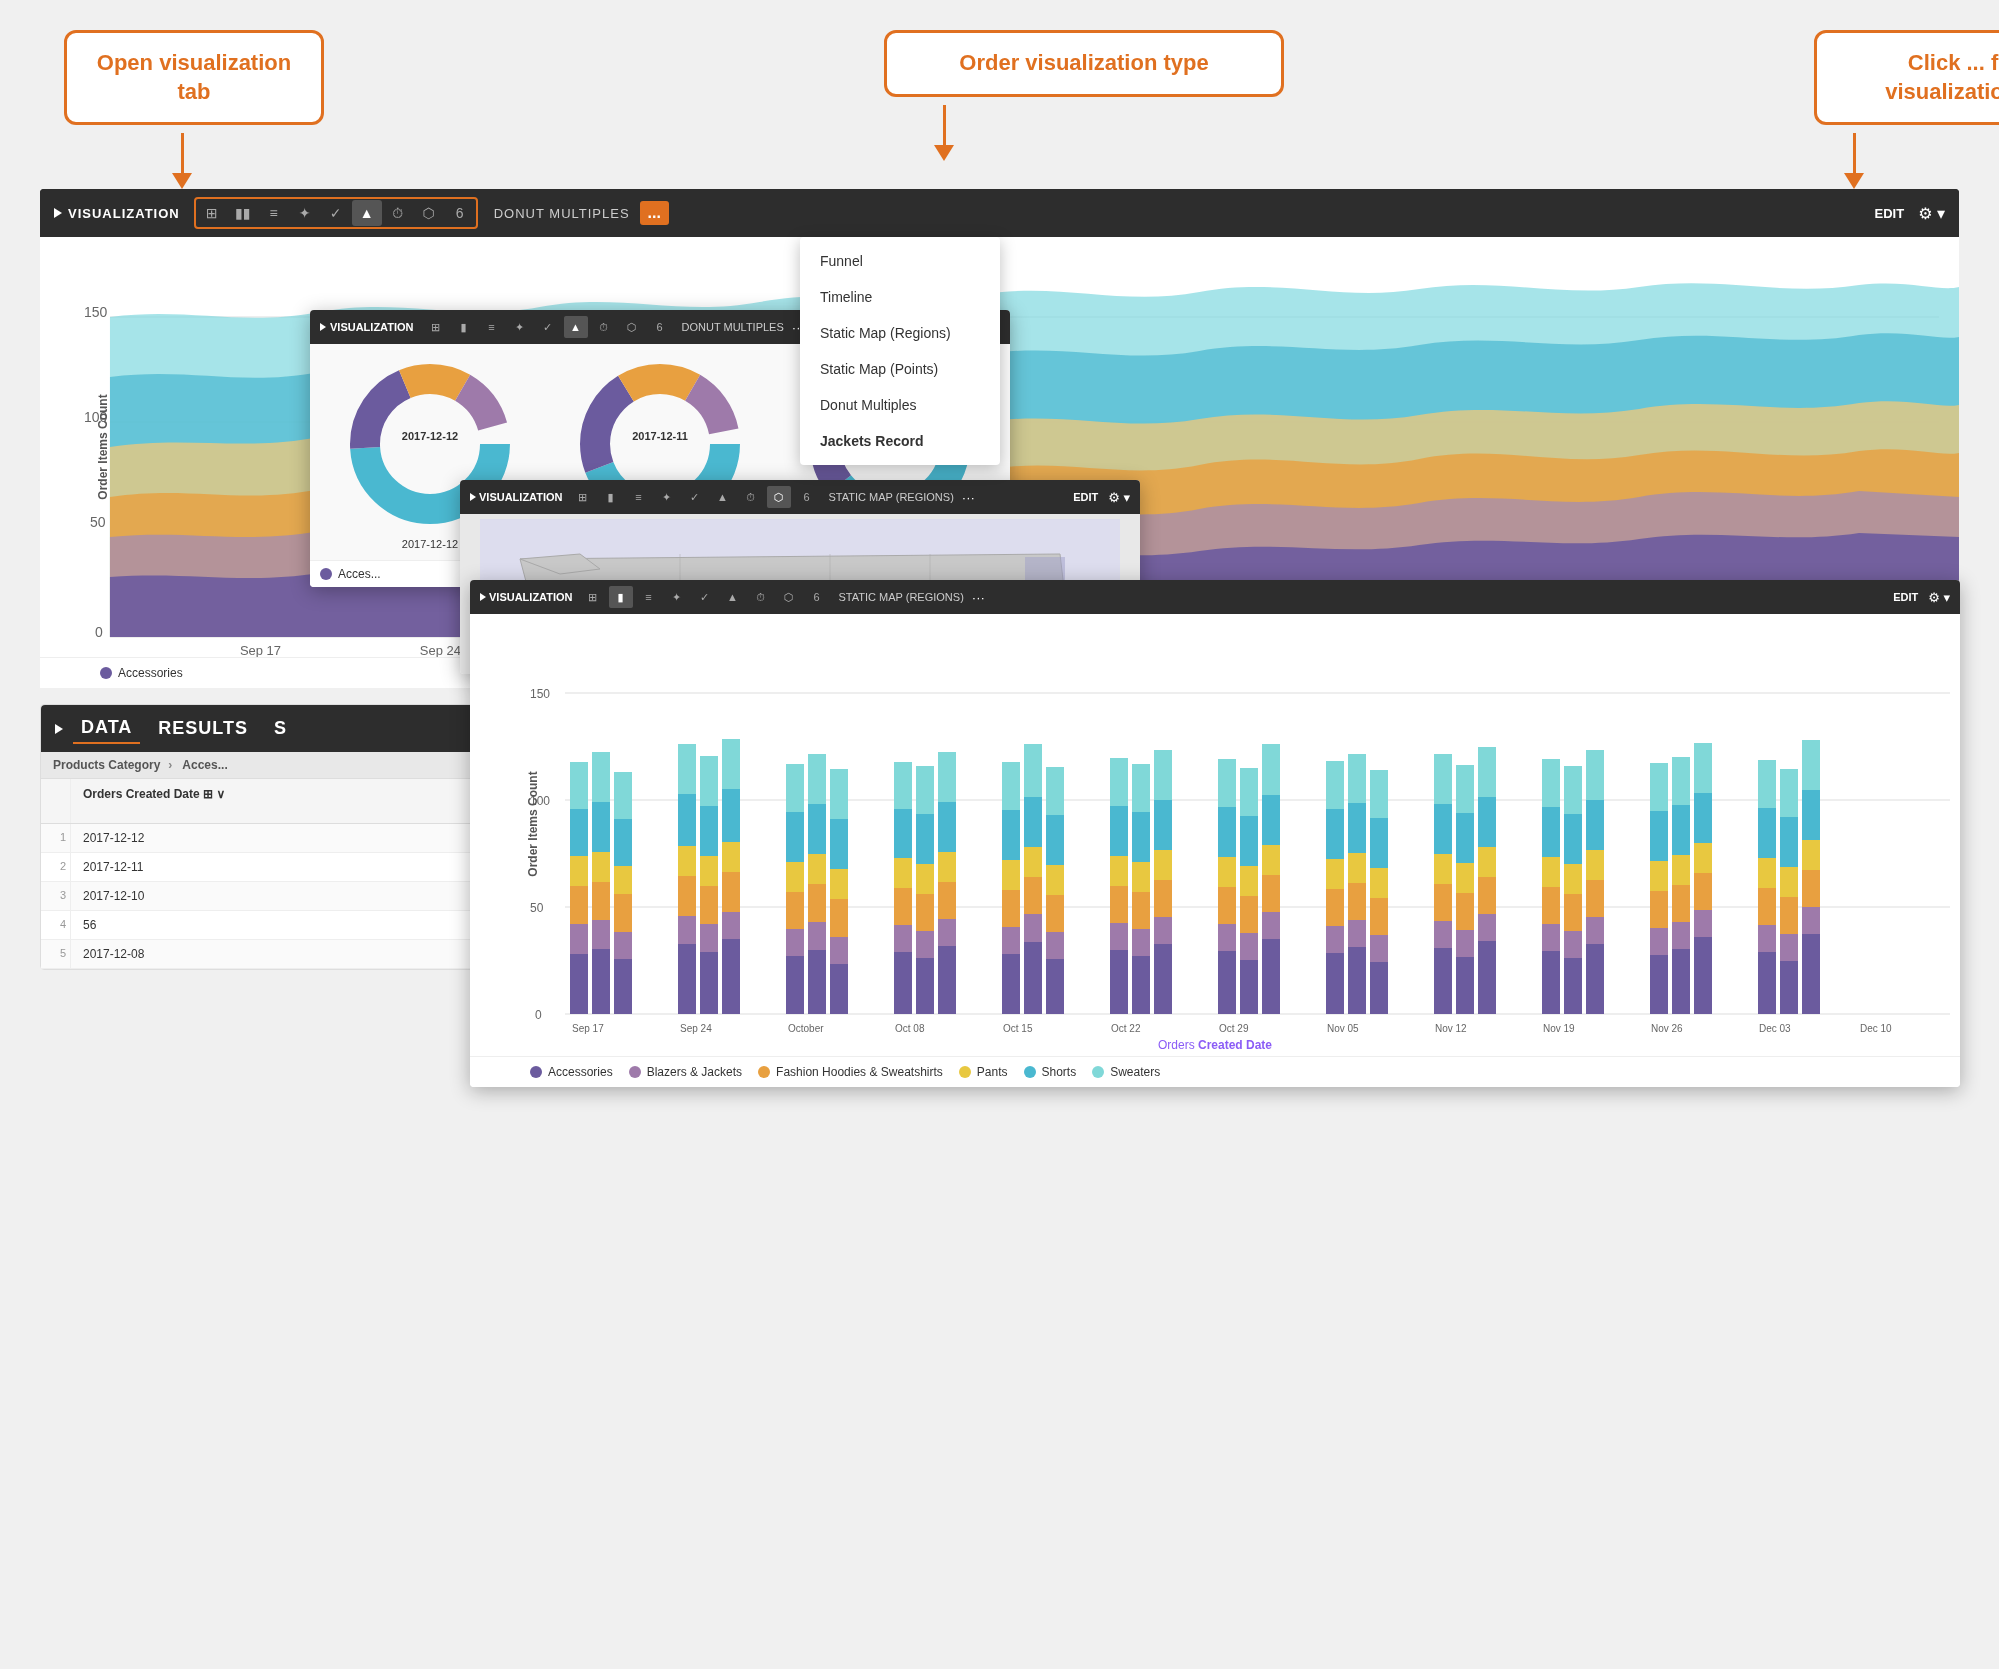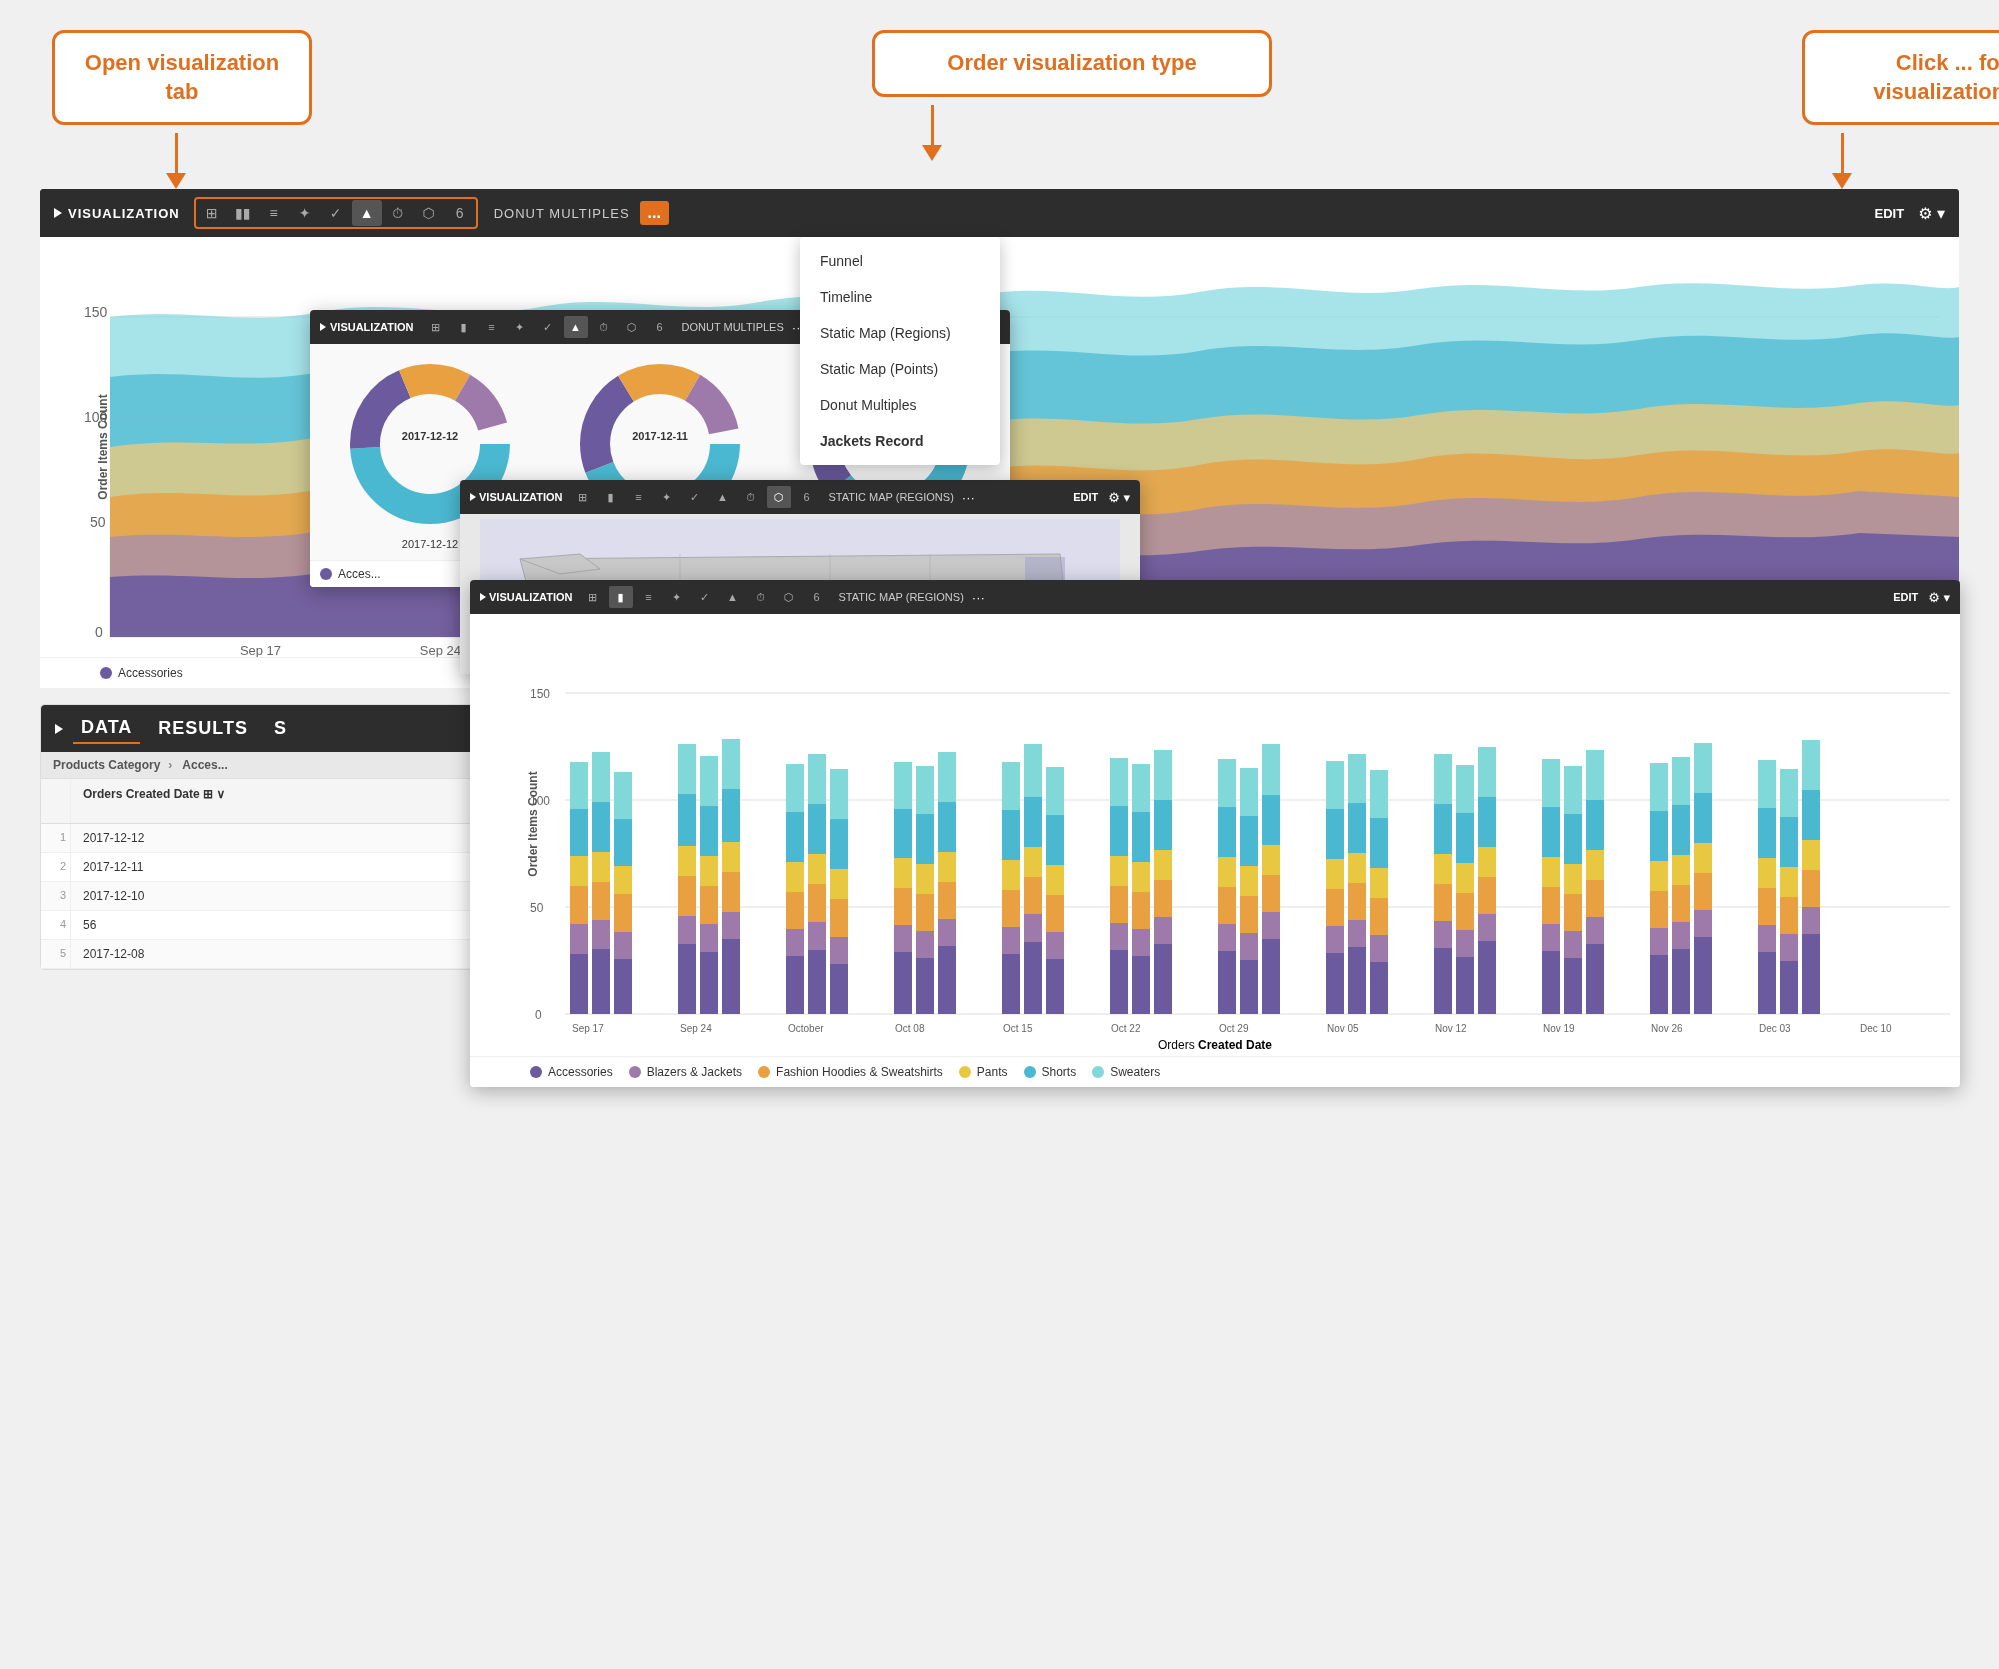--- a/index.html
+++ b/index.html
@@ -24,21 +24,21 @@
       border: 3px solid #e07020;
       border-radius: 12px;
       padding: 16px 22px;
       background: white;
       font-size: 22px;
       font-weight: bold;
       color: #e07020;
       text-align: center;
       line-height: 1.3;
     }
-    .callout1 { width: 260px; margin-left: 12px; }
+    .callout1 { width: 260px; margin-left: 24px; }
     .callout2 { width: 400px; margin-left: 280px; }
     .callout3 { width: 360px; margin-left: 280px; }
 
     .arrow-down {
       display: flex;
       flex-direction: column;
       align-items: center;
       margin-top: 0;
     }
     .arrow-line {
@@ -938,21 +938,21 @@
       <text x="689" y="418" font-size="10" fill="#666">Oct 29</text>
       <text x="797" y="418" font-size="10" fill="#666">Nov 05</text>
       <text x="905" y="418" font-size="10" fill="#666">Nov 12</text>
       <text x="1013" y="418" font-size="10" fill="#666">Nov 19</text>
       <text x="1121" y="418" font-size="10" fill="#666">Nov 26</text>
       <text x="1229" y="418" font-size="10" fill="#666">Dec 03</text>
       <text x="1330" y="418" font-size="10" fill="#666">Dec 10</text>
     </svg>
   </div>
 
-  <div style="text-align:center; font-size:12px; color:#000000; padding: 4px 16px; background:white;">
+  <div style="text-align:center; font-size:12px; color:#8b5cf6; padding: 4px 16px; background:white;">
     Orders <strong>Created Date</strong>
   </div>
 
   <div class="bar-chart-legend">
     <div class="legend-item">
       <div class="legend-dot" style="background:#6b5b9e;"></div>
       <span>Accessories</span>
     </div>
     <div class="legend-item">
       <div class="legend-dot" style="background:#9e7aaa;"></div>

